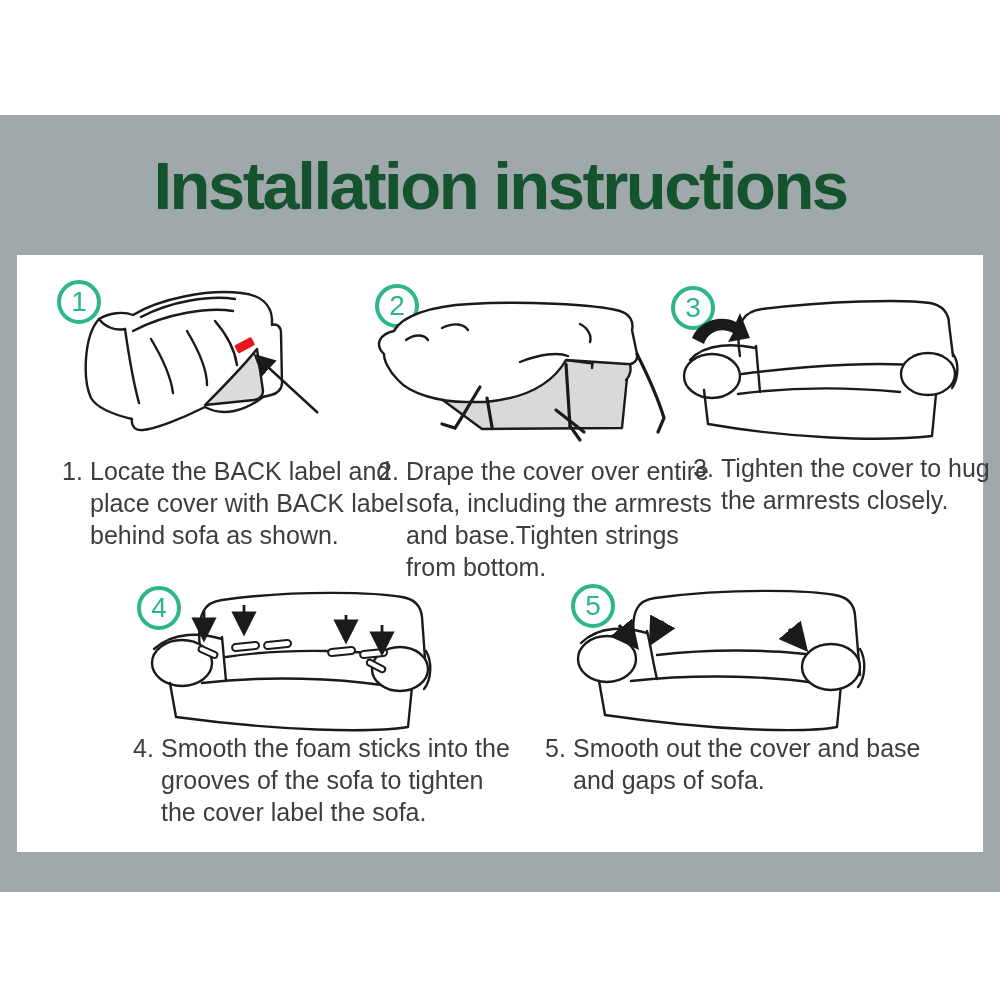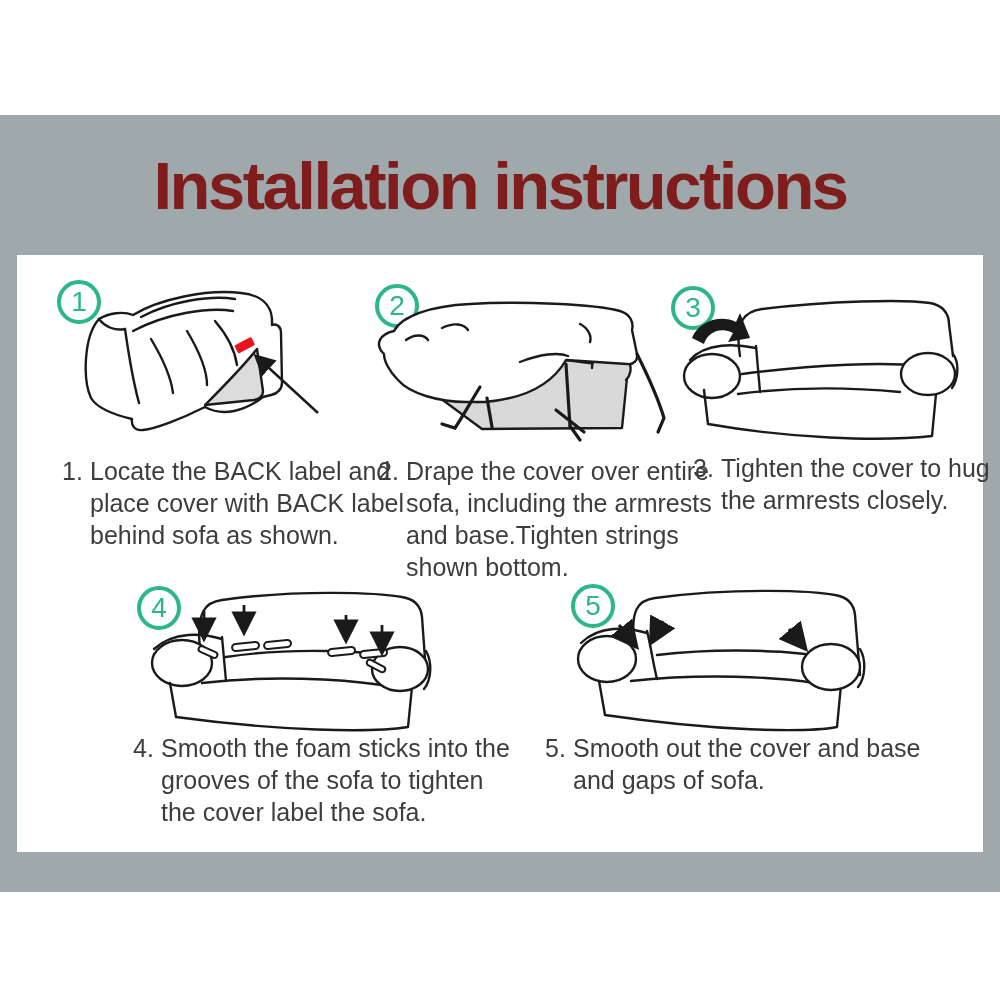--- a/index.html
+++ b/index.html
@@ -8,21 +8,21 @@
     --label-red:#e8151d;
     --body-text:#3d3d3d;
     --line-art:#1a1a1a;
     --shade-gray:#d9d9d9;
   }
   *{margin:0;padding:0;box-sizing:border-box;}
   body{background:#fff;font-family:"Liberation Sans",sans-serif;}
   .page{position:relative;width:1000px;height:1000px;background:#fff;overflow:hidden;}
   .frame{position:absolute;left:0;top:115px;width:1000px;height:777px;background:var(--frame-gray);}
   .header{position:absolute;left:0;top:0;width:100%;height:140px;display:flex;align-items:center;justify-content:center;}
-  .title{color:#7f1d1d;font-size:67px;font-weight:bold;letter-spacing:-2.5px;white-space:nowrap;}
+  .title{color:#14532d;font-size:67px;font-weight:bold;letter-spacing:-2.5px;white-space:nowrap;}
   .content{position:absolute;left:17px;top:140px;width:966px;height:597px;background:#fff;}
   .circle{position:absolute;width:44px;height:44px;border:4px solid var(--accent-teal);border-radius:50%;
           display:flex;align-items:center;justify-content:center;color:var(--accent-teal);
           font-size:28px;line-height:1;background:#fff;}
   .illus{position:absolute;}
   .illus path,.illus line,.illus ellipse,.illus rect{vector-effect:non-scaling-stroke;}
   .back-label{position:absolute;left:191px;top:155px;font-size:29px;font-weight:bold;color:#111;white-space:nowrap;}
   .step-text{position:absolute;display:flex;font-size:25px;line-height:32px;color:var(--body-text);}
   .step-num{flex:none;width:28px;}
   .lines div{white-space:nowrap;}
@@ -92,21 +92,21 @@
           <path d="M186,112 L214,134"></path>
           <path d="M267,56 C278,78 288,100 294,120 L288,134"></path>
         </g>
       </svg>
       <div class="step-text" style="left:361px;top:200px;">
         <span class="step-num">2.</span>
         <div class="lines">
           <div>Drape the cover over entire</div>
           <div>sofa, including the armrests</div>
           <div>and base.Tighten strings</div>
-          <div>shown bottom.</div>
+          <div>from bottom.</div>
         </div>
       </div>
 
       <div class="circle" style="left:654px;top:31px;">
         <span>3</span>
       </div>
       <svg class="illus" style="left:661px;top:43px;" width="290" height="150" viewBox="0 0 290 150">
         <g stroke="#1a1a1a" stroke-width="2.4" stroke-linecap="round" stroke-linejoin="round" fill="none">
           <path d="M62,58 C56,22 68,13 84,11 C150,3 226,1 252,5 C264,7 271,15 271,26 L275,58" fill="#fff"></path>
           <path d="M64,76 C140,66 210,64 242,68"></path>

